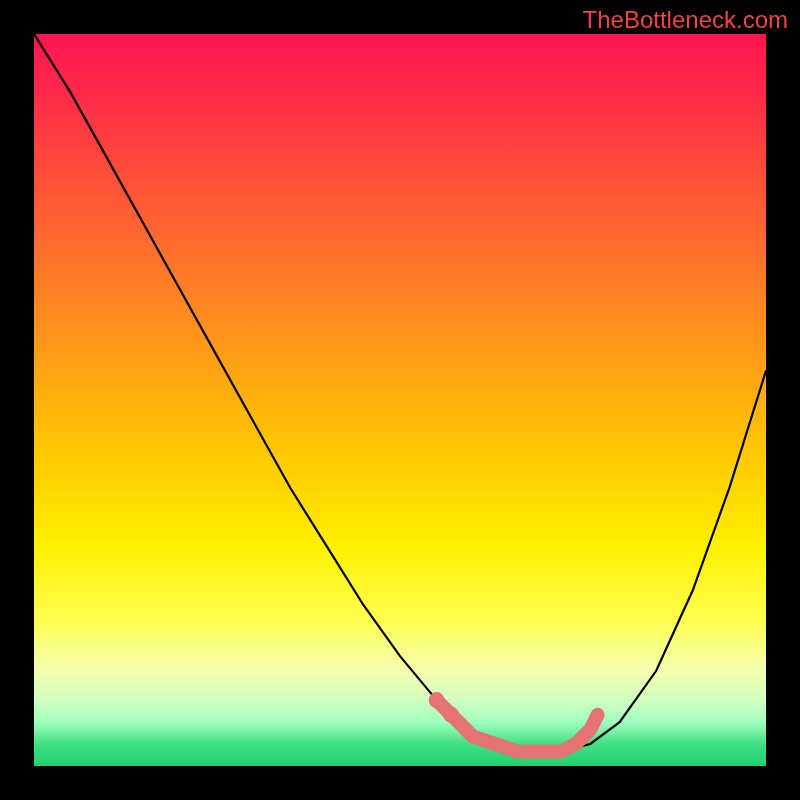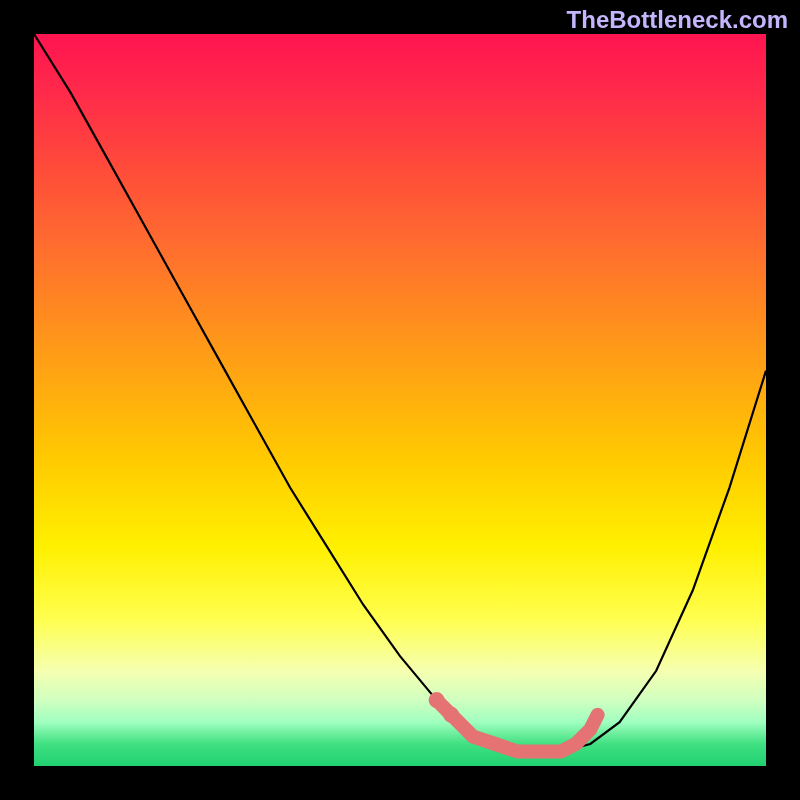--- a/index.html
+++ b/index.html
@@ -8,23 +8,23 @@
     height: 800px;
     background: #000;
     position: relative;
     font-family: Arial, sans-serif;
     overflow: hidden;
   }
   .watermark {
     position: absolute;
     top: 6px;
     right: 12px;
-    color: #c4b5fd;
+    color: #ef4444;
     font-size: 24px;
-    font-weight: 700;
+    font-weight: 400;
     z-index: 10;
   }
   .plot-area {
     position: absolute;
     left: 34px;
     top: 34px;
     width: 732px;
     height: 732px;
     background: linear-gradient(to bottom,
       #ff1450 0%,

